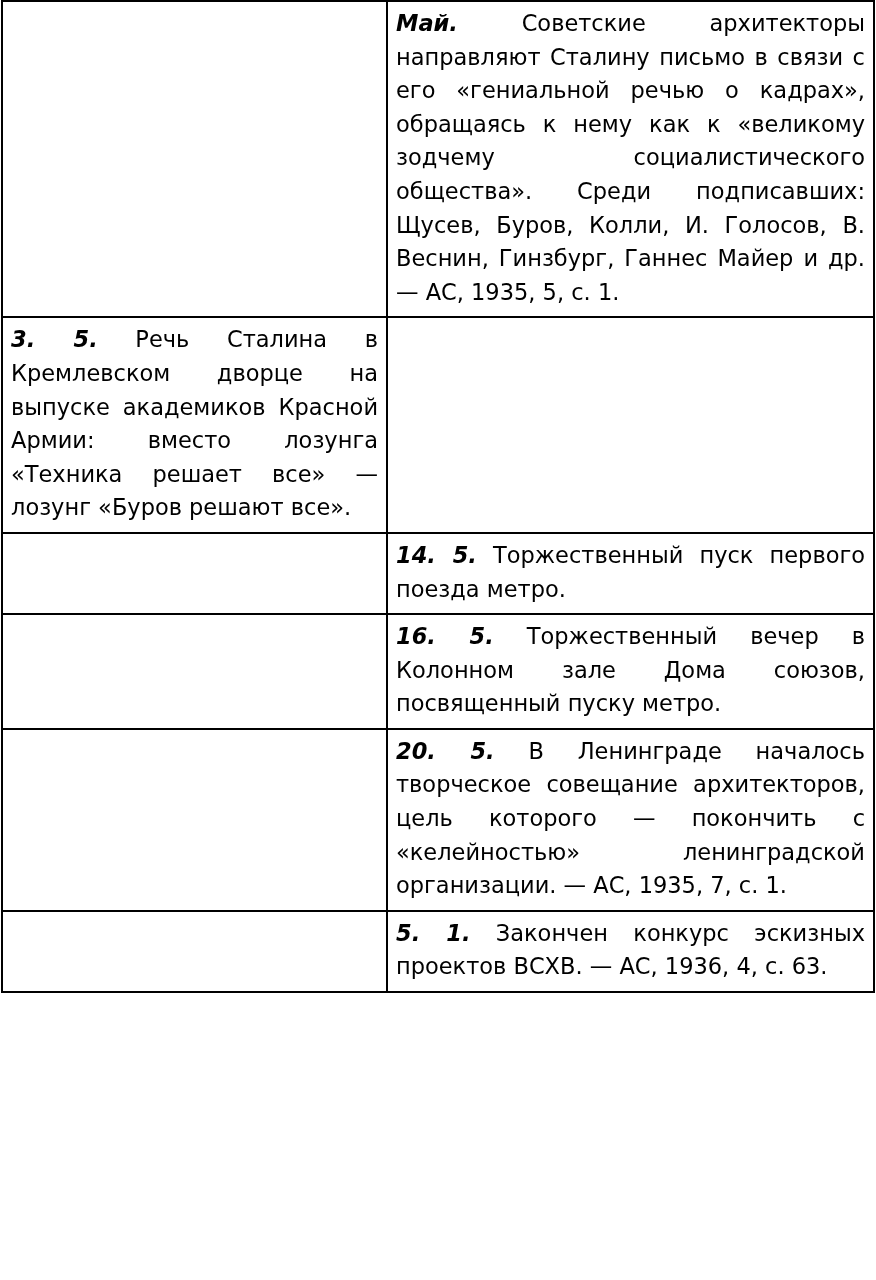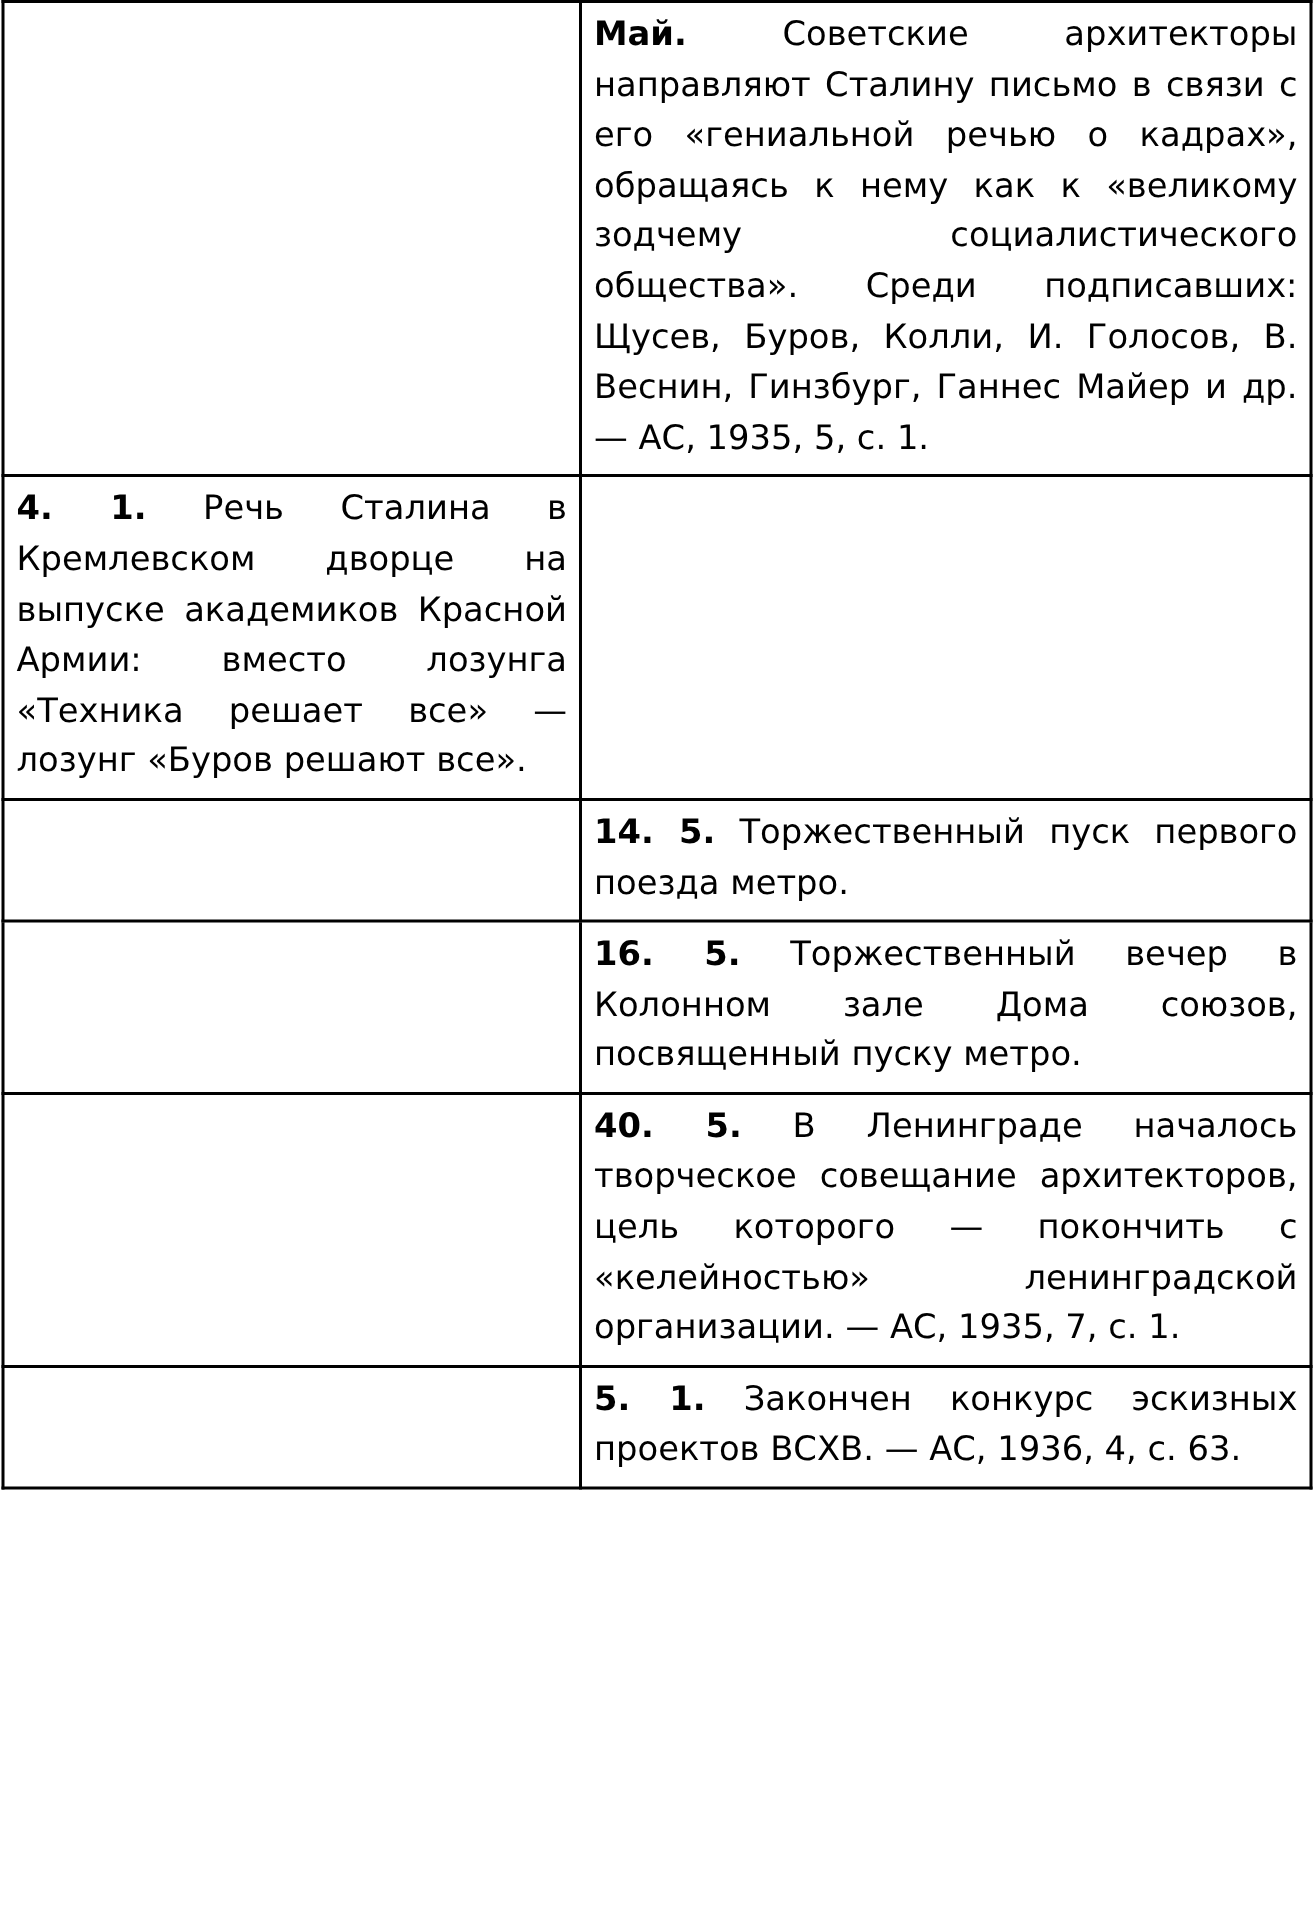--- a/index.html
+++ b/index.html
@@ -37,20 +37,21 @@
     text-justify: inter-word;
     hyphens: none;
     word-spacing: 0;
   }
 
   
   .cell-text { display: block; }
 
   .date-prefix {
     font-weight: bold;
+    font-style: italic;
   }
 
   
   .track-wide   { letter-spacing: 6.6px; }
 
   td.blank { padding: 0; }
 </style>
 </head>
 <body>
 
@@ -66,21 +67,21 @@
       <td>
         <span class="cell-text">
           <span class="date-prefix">Май.</span><span> Советские архитекторы направляют Сталину письмо в связи с его «гениальной речью о кадрах», обращаясь к нему как к «великому зодчему социалистического общества». Среди подписавших: Щусев, Буров, Колли, И. Голосов, В. Веснин, Гинзбург, Ганнес Майер и др. — АС, 1935, 5, с. 1.</span>
         </span>
       </td>
     </tr>
 
     <tr>
       <td>
         <span class="cell-text">
-          <span class="date-prefix">4. 1.</span><span> Речь Сталина в Кремлевском дворце на выпуске академиков Красной Армии: вместо лозунга «Техника решает все» — лозунг «Буров решают все».</span>
+          <span class="date-prefix">3. 5.</span><span> Речь Сталина в Кремлевском дворце на выпуске академиков Красной Армии: вместо лозунга «Техника решает все» — лозунг «Буров решают все».</span>
         </span>
       </td>
       <td class="blank"></td>
     </tr>
 
 
     <tr>
       <td class="blank"></td>
       <td>
         <span class="cell-text">
@@ -95,21 +96,21 @@
         <span class="cell-text">
           <span class="date-prefix">16. 5.</span><span> Торжественный вечер в Колонном зале Дома союзов, посвященный пуску метро.</span>
         </span>
       </td>
     </tr>
 
     <tr>
       <td class="blank"></td>
       <td>
         <span class="cell-text">
-          <span class="date-prefix">40. 5.</span><span> В Ленинграде началось творческое совещание архитекторов, цель которого — покончить с «келейностью» ленинградской организации. — АС, 1935, 7, с. 1.</span>
+          <span class="date-prefix">20. 5.</span><span> В Ленинграде началось творческое совещание архитекторов, цель которого — покончить с «келейностью» ленинградской организации. — АС, 1935, 7, с. 1.</span>
         </span>
       </td>
     </tr>
 
 
     <tr>
       <td class="blank"></td>
       <td>
         <span class="cell-text">
           <span class="date-prefix">5. 1.</span><span> Закончен конкурс эскизных проектов ВСХВ. — АС, 1936, 4, с. 63.</span>

